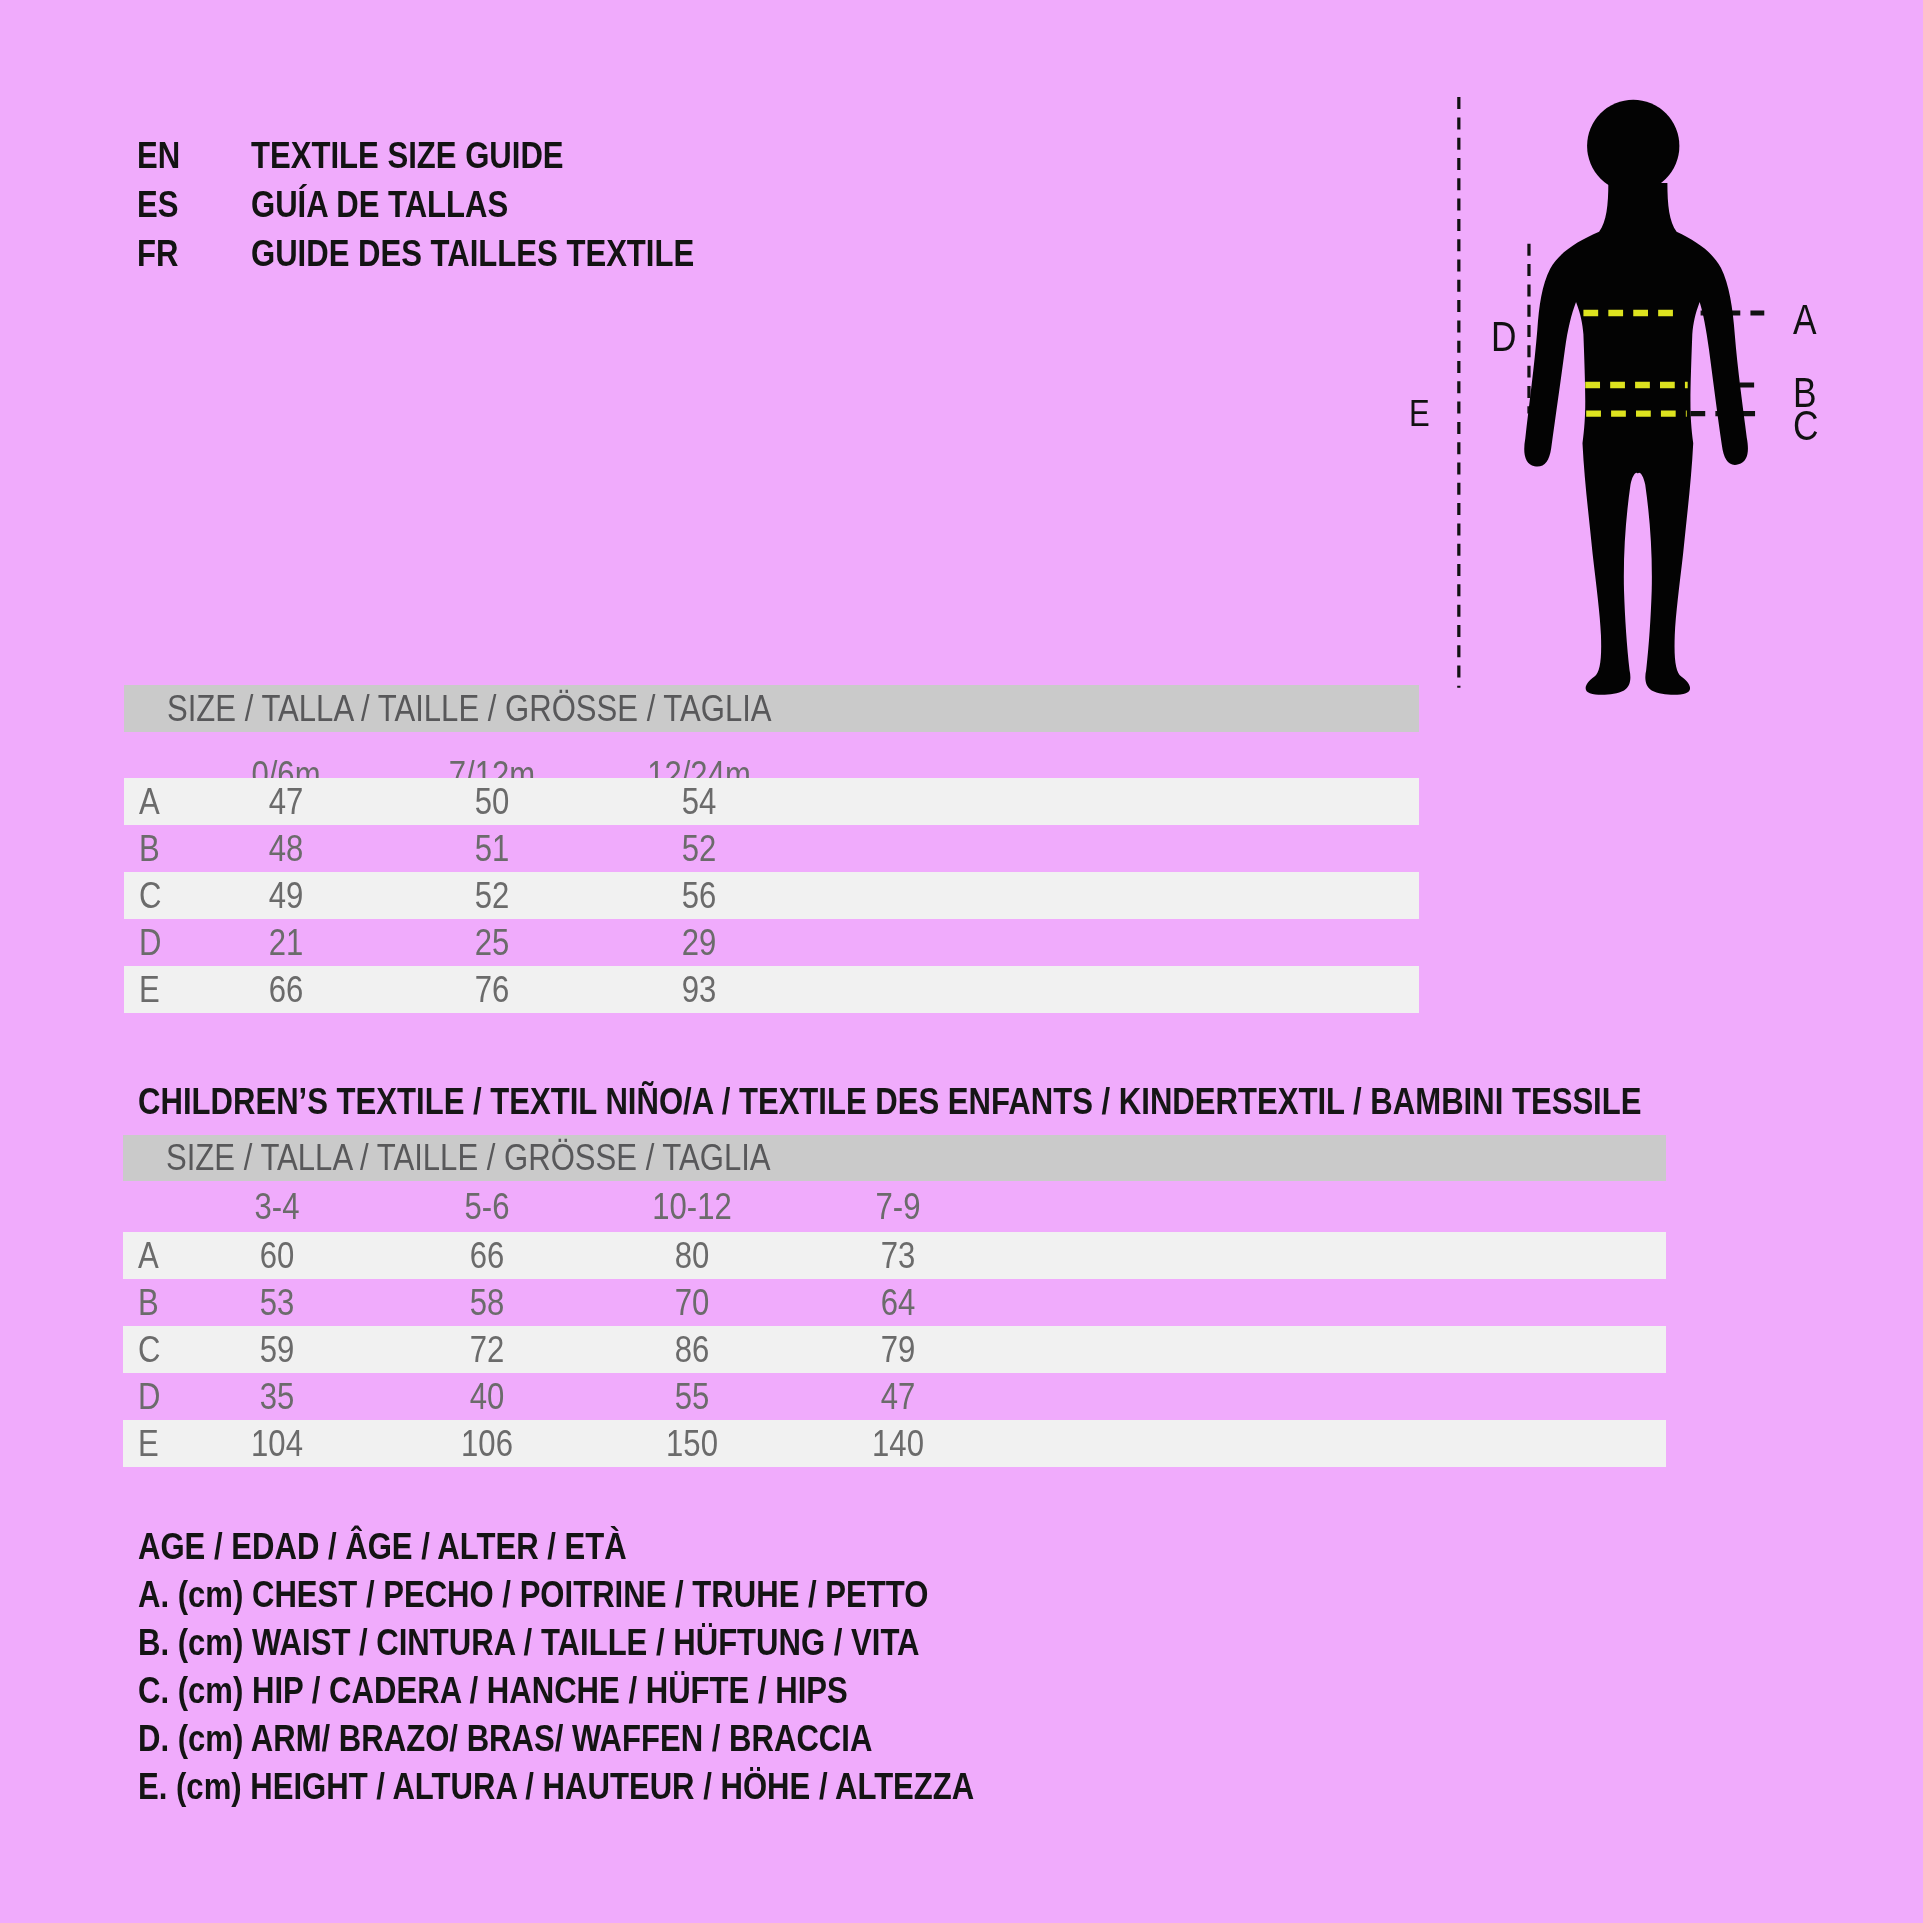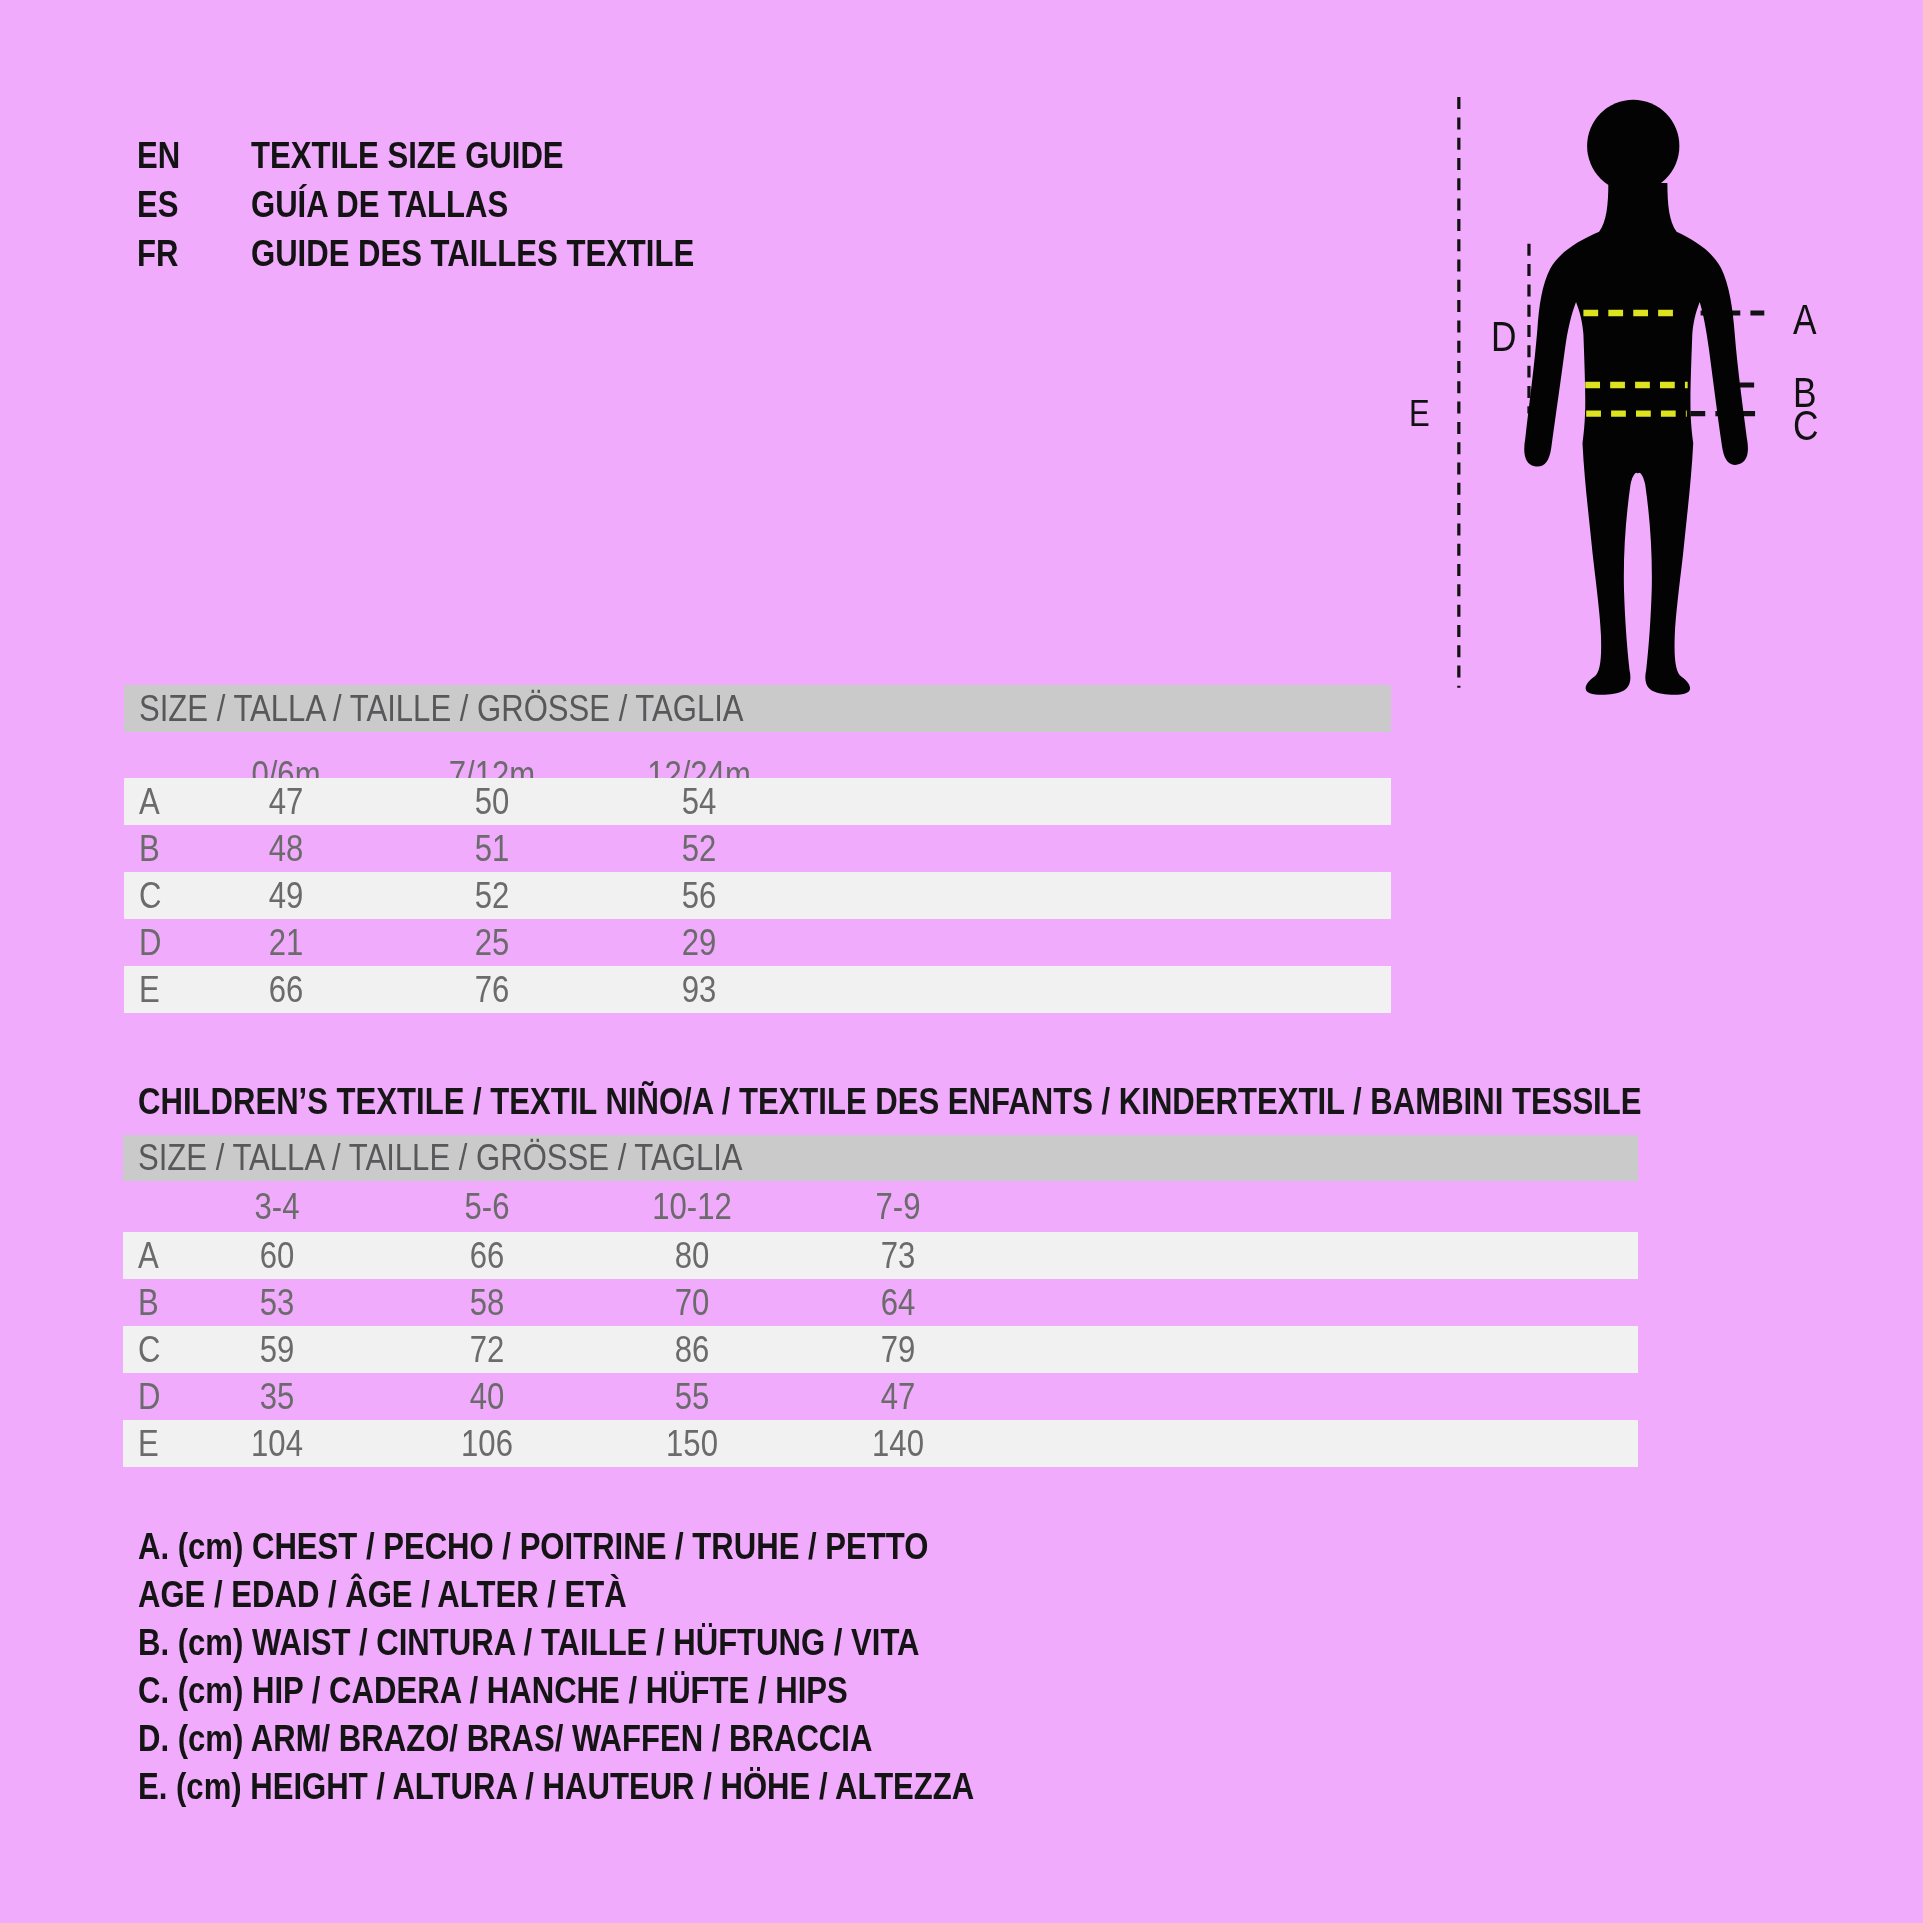--- a/index.html
+++ b/index.html
@@ -15,21 +15,21 @@
   
   .lang{left:137px; top:131px; width:831px;}
   .lang-row{position:relative; height:49px; font-size:37px; font-weight:700; line-height:49px;}
   .lang-code{position:absolute; left:0; top:0;}
   .lang-title{position:absolute; left:114px; top:0;}
   
   .sec-title{font-size:37px; font-weight:700; line-height:41px; color:#161616;}
   
   .tbl-bar{background:#cacaca;}
   .tbl-bar .cx{margin-left:14.8px; font-size:37px; color:#58585a; font-weight:400;}
-  .rowline{position:absolute; left:0; width:100%;}
+  .rowline{position:absolute; left:0; width:100%;padding-left:28px;}
   .cell-letter{position:absolute; left:14.8px; top:0; font-size:37px; color:#6b6b6b;}
   .cell-val{font-size:37px; color:#6b6b6b;}
   .colhead{font-size:37px; color:#6b6b6b;}
   .stripe{background:#f1f1f1;}
   
   .legend-row{height:48px; font-size:37px; font-weight:700; line-height:48px; color:#141414;}
   
   .flabel{font-size:42px; line-height:1; color:#111; font-weight:400;}
 </style>
 </head>
@@ -205,22 +205,22 @@
     <div class="rowline stripe" style="top:285px; height:47px; line-height:47px;">
       <span class="cell-letter cx">E</span>
       <span class="cxc cell-val" style="left:154px;">104</span>
       <span class="cxc cell-val" style="left:364px;">106</span>
       <span class="cxc cell-val" style="left:569px;">150</span>
       <span class="cxc cell-val" style="left:775px;">140</span>
     </div>
   </div>
 
   <div class="abs" style="left:138px; top:1523px;">
+    <div class="legend-row"><span class="cx">AGE / EDAD / ÂGE / ALTER / ETÀ</span></div>
     <div class="legend-row"><span class="cx">A. (cm) CHEST / PECHO / POITRINE / TRUHE / PETTO</span></div>
-    <div class="legend-row"><span class="cx">AGE / EDAD / ÂGE / ALTER / ETÀ</span></div>
     <div class="legend-row"><span class="cx">B. (cm) WAIST / CINTURA / TAILLE / HÜFTUNG / VITA</span></div>
     <div class="legend-row"><span class="cx">C. (cm) HIP / CADERA / HANCHE / HÜFTE / HIPS</span></div>
     <div class="legend-row"><span class="cx">D. (cm) ARM/ BRAZO/ BRAS/ WAFFEN / BRACCIA</span></div>
     <div class="legend-row"><span class="cx">E. (cm) HEIGHT / ALTURA / HAUTEUR / HÖHE / ALTEZZA</span></div>
   </div>
 
 </div>
 
 
 </body></html>

